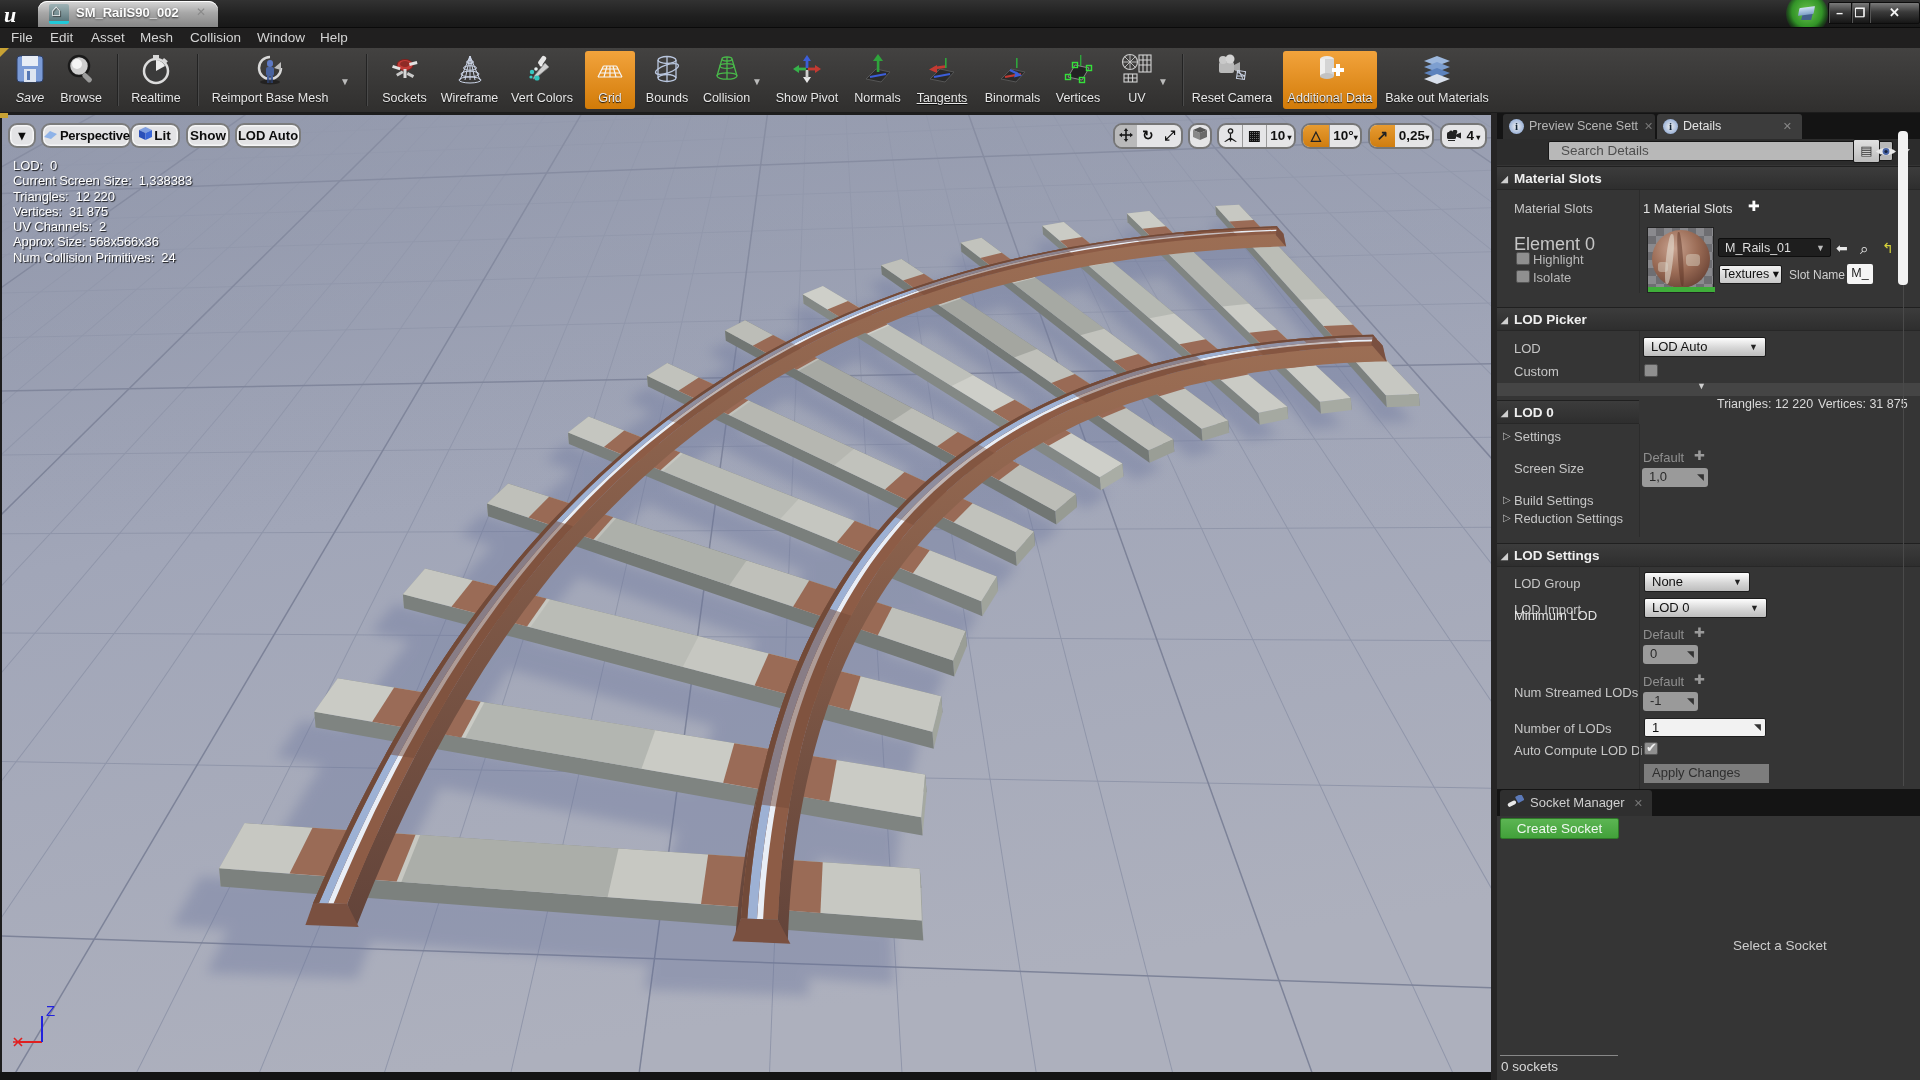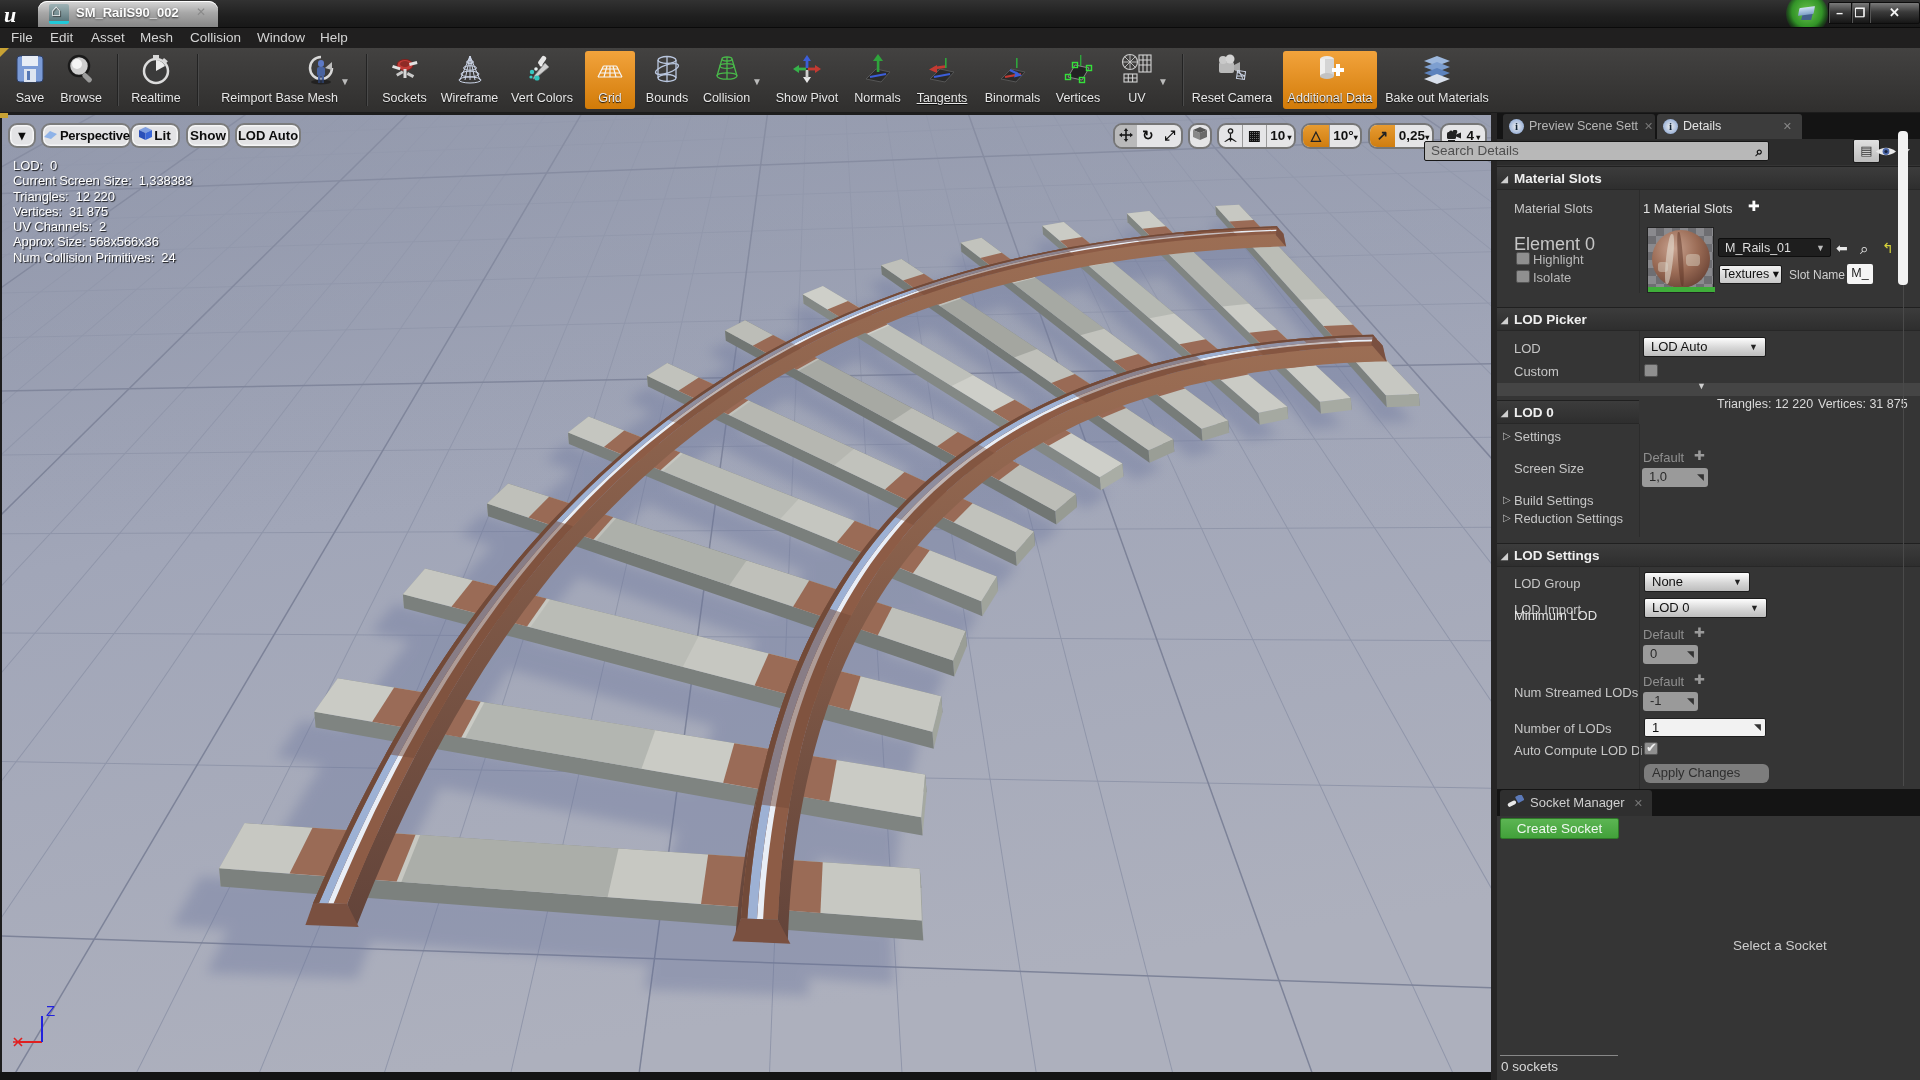--- a/index.html
+++ b/index.html
@@ -61,22 +61,22 @@
 #splitter{position:absolute;left:1491px;top:113px;width:6px;height:967px;background:#262525}
 #rpanel{position:absolute;left:1497px;top:113px;width:423px;height:967px;background:#353535}
 #rtabs{position:absolute;left:1497px;top:113px;width:423px;height:26px;background:#141414}
 .rtab{position:absolute;top:1px;height:25px;background:#2e2e2e;color:#b5b5b5;font-size:13px;
 line-height:25px;border-radius:3px 3px 0 0;padding-left:26px;white-space:nowrap;overflow:hidden}
 .rtab.active{background:#3c3c3c;color:#e3e3e3}
 .iinfo{position:absolute;left:6px;top:5px;width:15px;height:15px;border-radius:50%;
 background:radial-gradient(#f0f0f0,#9cb3d8 70%,#3a5a9a);color:#123;font-size:11px;line-height:15px;
 text-align:center;font-weight:bold;font-family:"Liberation Serif",serif}
 #searchrow{position:absolute;left:1497px;top:139px;width:423px;height:26px;background:#2c2c2c}
-#searchbox{position:absolute;left:1424px;top:141px;width:345px;height:20px;background:#b8b8b8;
-border:1px solid #171717;border-radius:2px;color:#4e4e4e;font-size:13.5px;line-height:18px;padding-left:6px}
+#searchbox{position:absolute;left:1548px;top:141px;width:345px;height:20px;background:#b8b8b8;
+border:1px solid #171717;border-radius:2px;color:#4e4e4e;font-size:13.5px;line-height:18px;padding-left:12px}
 .sechdr{position:absolute;left:1497px;width:423px;height:24px;
 background:linear-gradient(#3c3c3c,#2e2e2e);border-top:1px solid #202020;border-bottom:1px solid #272727;
 color:#efefef;font-weight:bold;font-size:13.5px;line-height:24px;padding-left:17px}
 .sechdr:before{content:"◢";position:absolute;left:4px;top:0;font-size:9px;color:#cfcfcf}
 .rlabel{position:absolute;color:#c6c6c6;font-size:13px}
 .rowdiv{position:absolute;left:1639px;width:1px;background:#2c2c2c}
 .ddl{position:absolute;background:linear-gradient(#fdfdfd,#d6d6d6 55%,#bdbdbd);border:1px solid #1c1c1c;
 border-radius:2px;color:#101010;font-size:13px;line-height:18px;padding-left:7px}
 .ddl:after{content:"▼";position:absolute;right:7px;top:0;font-size:9px;color:#222;line-height:19px}
 .spin{position:absolute;background:#9a9a9a;border-radius:3px;color:#2a2a2a;font-size:13px;
@@ -114,21 +114,21 @@
     <span style="left:91px">Asset</span>
     <span style="left:140px">Mesh</span>
     <span style="left:190px">Collision</span>
     <span style="left:257px">Window</span>
     <span style="left:320px">Help</span>
   </div>
 <div id="toolbar">
     <div class="corner"></div>
   </div>
 <div style="position:absolute;left:0;top:48px;width:1920px;height:65px">
-    <div class="tbtn" style="left:7px;width:46px;">
+    <div class="tbtn" style="left:7px;width:46px;font-style:italic;">
       <span class="ic"><svg width="34" height="34" viewBox="0 0 34 34">
           <rect x="4" y="4" width="26" height="26" rx="3" fill="#7b9bd6" stroke="#2c3e66"></rect>
           <rect x="9" y="4" width="16" height="10" fill="#e8edf6"></rect>
           <rect x="11" y="17" width="12" height="13" fill="#dde4f0"></rect>
           <rect x="14" y="19" width="3" height="9" fill="#5577b5"></rect>
         </svg></span>
       <span class="lbl">Save</span>
     </div>
     <div class="tbtn" style="left:49px;width:64px;">
       <span class="ic"><svg width="34" height="34" viewBox="0 0 34 34">
@@ -142,21 +142,21 @@
     <div class="tbtn" style="left:115px;width:82px;">
       <span class="ic"><svg width="34" height="34" viewBox="0 0 34 34">
           <circle cx="17" cy="19" r="12" fill="#3b3b3b" stroke="#dcdcdc" stroke-width="2.5"></circle>
           <path d="M17 19 L17 8 A11 11 0 0 1 26 14 Z" fill="#ececec"></path>
           <rect x="14" y="3" width="6" height="4" fill="#d8d8d8"></rect>
           <rect x="25" y="6" width="5" height="3" transform="rotate(40 25 6)" fill="#d8d8d8"></rect>
         </svg></span>
       <span class="lbl">Realtime</span>
     </div>
     <div class="tsep" style="left:197px"></div>
-    <div class="tbtn" style="left:178px;width:160px;text-align:right;">
+    <div class="tbtn" style="left:190px;width:160px;">
       <span class="ic"><svg width="34" height="34" viewBox="0 0 34 34">
           <path d="M17 5 A11 11 0 1 0 28 16" fill="none" stroke="#d9d9d9" stroke-width="2.5"></path>
           <path d="M28 10 l0 8 -7 -2 Z" fill="#bdbdbd"></path>
           <rect x="14" y="8" width="6" height="7" rx="3" fill="#5d79c4"></rect>
           <rect x="13" y="15" width="8" height="9" rx="2" fill="#49639f"></rect>
           <rect x="14" y="24" width="2.5" height="7" fill="#49639f"></rect>
           <rect x="17.5" y="24" width="2.5" height="7" fill="#49639f"></rect>
           <ellipse cx="17" cy="30" rx="10" ry="2.5" fill="rgba(0,0,0,0.4)"></ellipse>
         </svg></span>
       <span class="lbl">Reimport Base Mesh</span>
@@ -684,21 +684,21 @@
 <div class="rlabel" style="left:1643px;top:674px;color:#8f8f8f;font-size:13px">Default</div>
 <div class="rlabel" style="left:1694px;top:672px;color:#9a9a9a;font-size:13px">✚</div>
 <div class="rlabel" style="left:1514px;top:685px;color:#c6c6c6;font-size:13px">Num Streamed LODs</div>
 <div class="spin" style="left:1643px;top:692px;width:55px;height:19px">-1</div>
 <div class="rlabel" style="left:1514px;top:721px;color:#c6c6c6;font-size:13px">Number of LODs</div>
 <div class="spinw" style="left:1644px;top:718px;width:122px;height:19px">1</div>
 <div class="rlabel" style="left:1514px;top:743px;width:128px;overflow:hidden;white-space:nowrap">Auto Compute LOD Dista</div>
 <div class="cbox" style="left:1644px;top:742px;background:#8f8f8f">
     <span style="position:absolute;left:1px;top:-3px;color:#efefef;font-size:13px">✔</span>
   </div>
-<div class="abs" style="left:1644px;top:764px;width:125px;height:19px;background:#7d7d7d;border-radius:6px;color:#2e2e2e;font-size:13px;line-height:18px;padding-left:8px">Apply Changes</div>
+<div class="abs" style="left:1644px;top:764px;width:125px;height:19px;background:#7d7d7d;border-radius:0;color:#2e2e2e;font-size:13px;line-height:18px;padding-left:8px">Apply Changes</div>
 <div class="rowdiv" style="top:190px;height:103px"></div>
 <div class="rowdiv" style="top:331px;height:50px"></div>
 <div class="rowdiv" style="top:424px;height:113px"></div>
 <div class="rowdiv" style="top:566px;height:223px"></div>
 <div id="smtabs"></div>
 <div id="smtab"><svg class="abs" style="left:6px;top:5px" width="18" height="16" viewBox="0 0 18 16">
       <rect x="1" y="9" width="9" height="4" rx="2" transform="rotate(-28 1 9)" fill="#e8e8e8"></rect>
       <rect x="9" y="2" width="7" height="7" rx="1" transform="rotate(-28 9 2)" fill="#5b79b8"></rect>
     </svg>Socket Manager<span style="position:absolute;right:9px;color:#777;font-size:11px">✕</span></div>
 <div id="smbody"></div>

